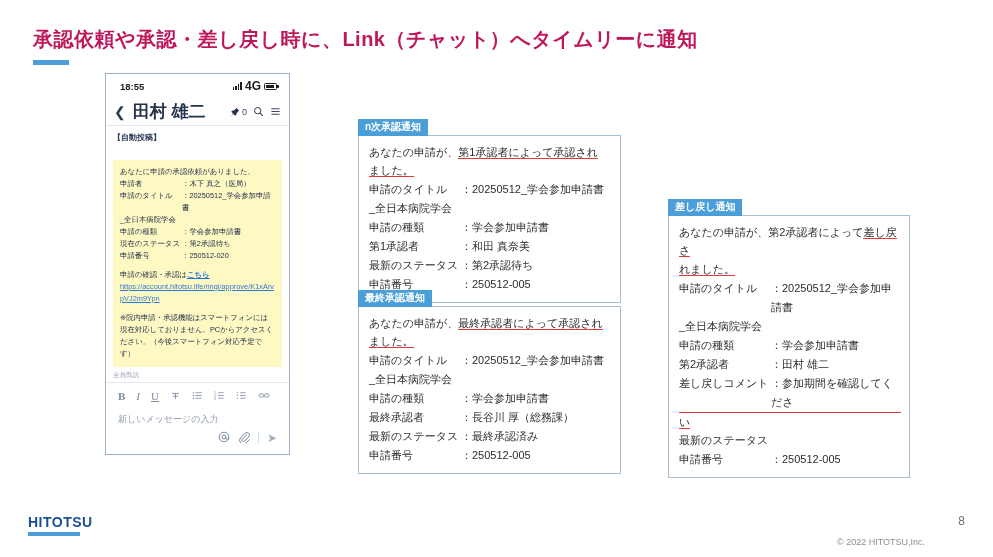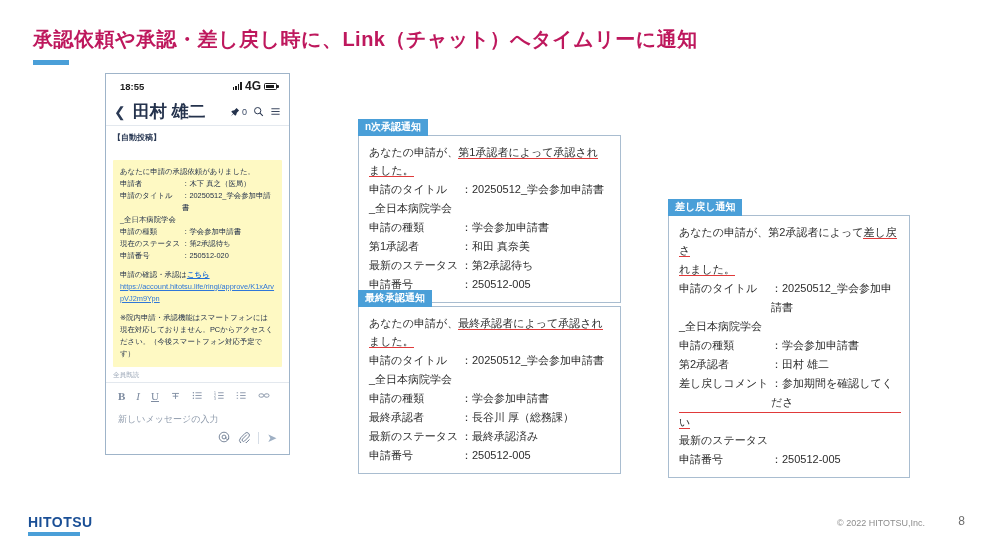--- a/index.html
+++ b/index.html
@@ -267,21 +267,21 @@
     position: absolute;
     left: 28px;
     top: 532px;
     width: 52px;
     height: 4px;
     background: #4a9fd8;
   }
   .copyright {
     position: absolute;
     right: 68px;
-    top: 518px;
+    top: 537px;
     font-size: 9px;
     color: #8d8d8d;
   }
   .page-num {
     position: absolute;
     right: 28px;
     top: 514px;
     font-size: 12px;
     color: #6d6d6d;
   }

